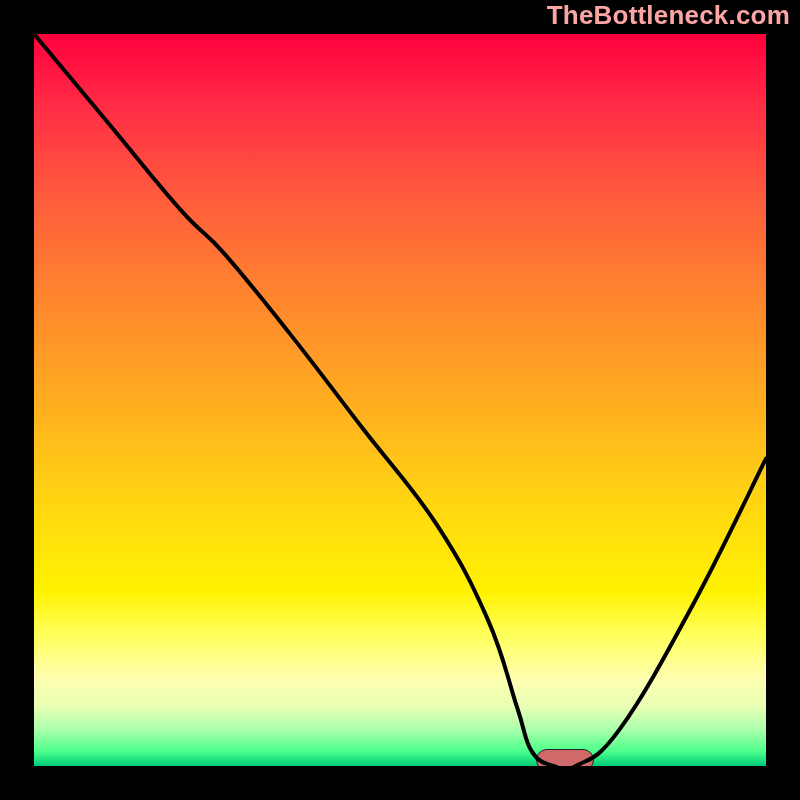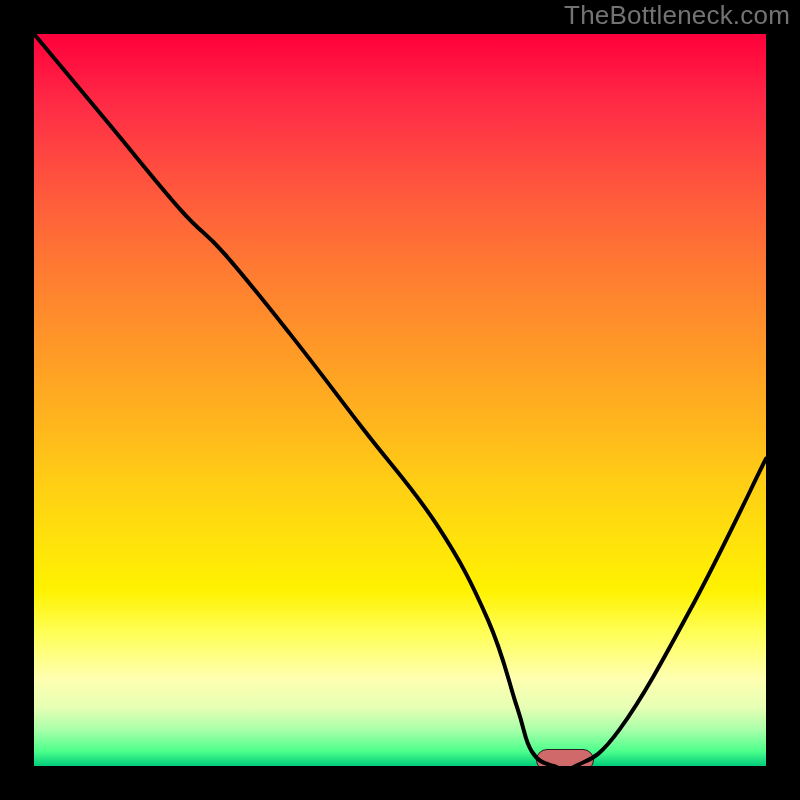--- a/index.html
+++ b/index.html
@@ -66,22 +66,22 @@
     fill: none;
     stroke-linecap: round;
     stroke-linejoin: round;
   }
   .watermark {
     position: absolute;
     top: 0;
     right: 10px;
     font-family: Arial, Helvetica, sans-serif;
     font-size: 26px;
-    font-weight: 400;
-    color: #737373;
+    font-weight: 700;
+    color: #fca5a5;
     letter-spacing: 0.2px;
     user-select: none;
   }
 </style>
 </head>
 <body>
 
 <div class="canvas">
   <div class="watermark">TheBottleneck.com</div>
 

